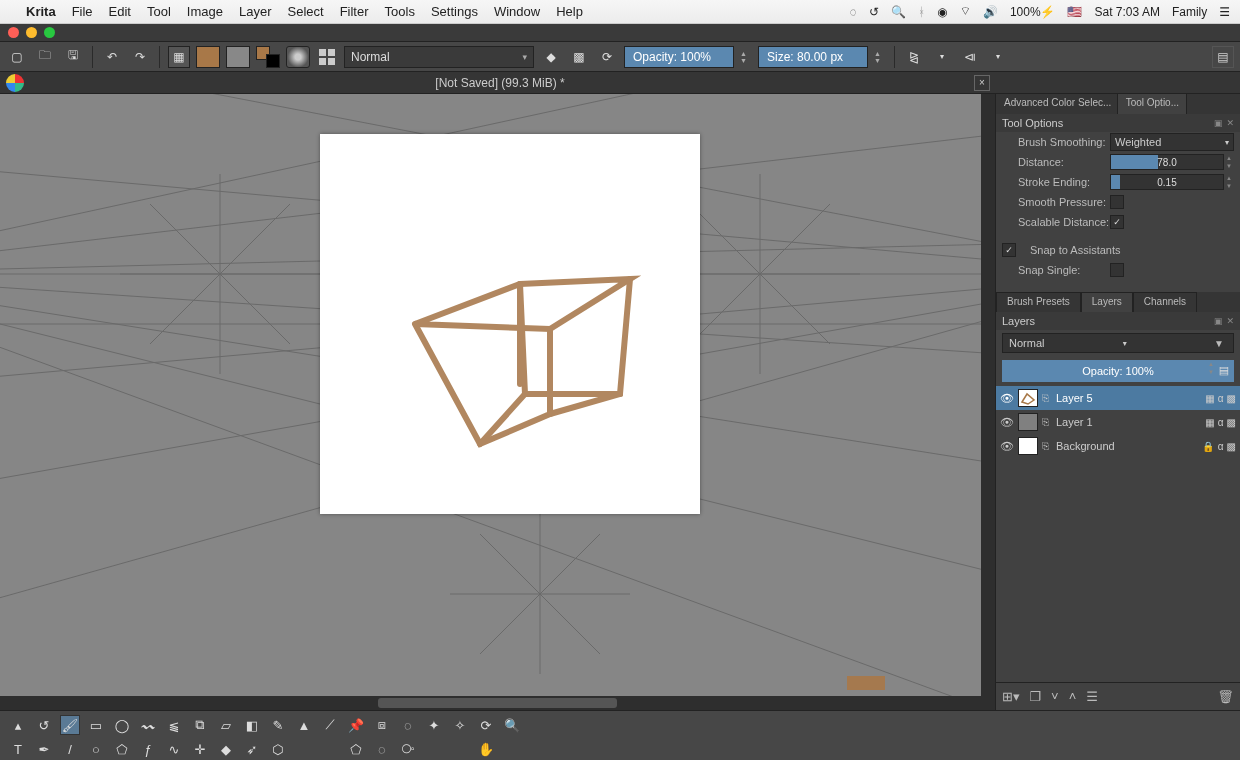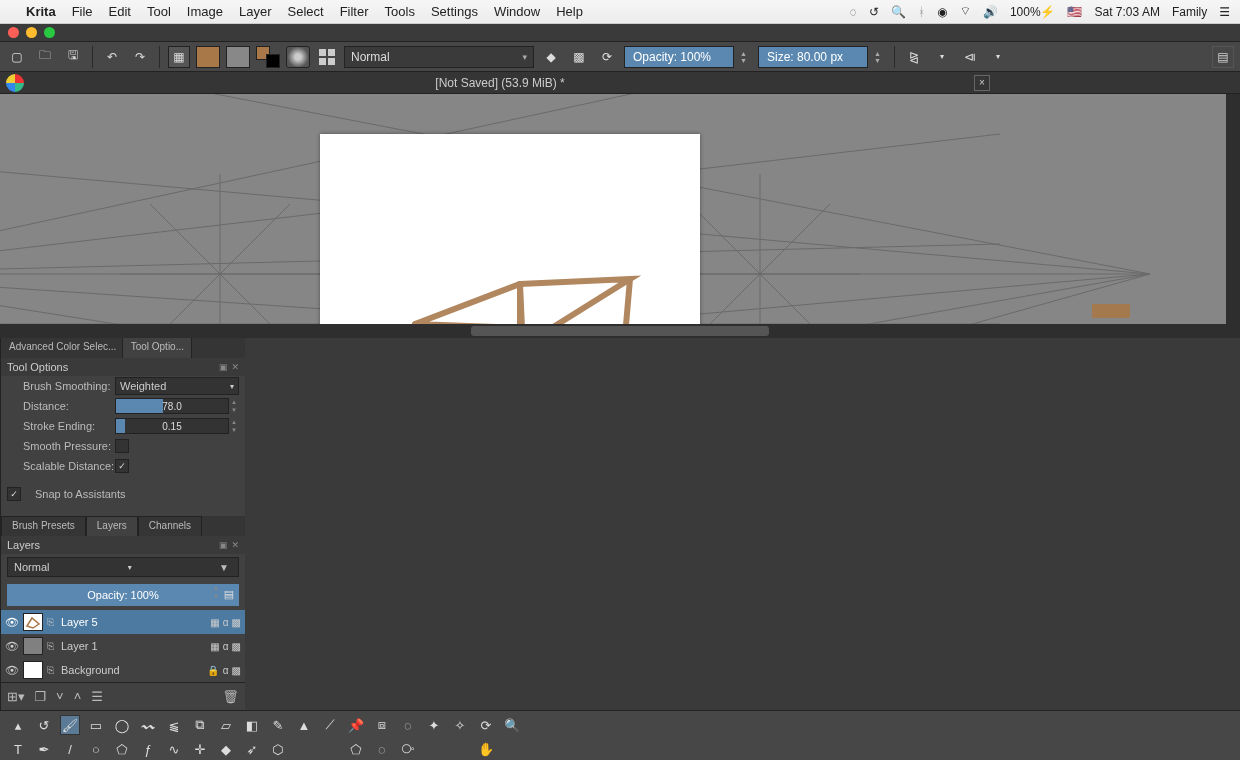--- a/index.html
+++ b/index.html
@@ -50,21 +50,21 @@
   .slider-box { height:22px; background:var(--accent-blue); color:#fff; display:flex; align-items:center; padding:0 8px; border:1px solid #222; font-size:12px;}
   .stepper { display:flex; flex-direction:column; height:22px; width:12px; justify-content:center; gap:0; color:#aaa; font-size:7px; line-height:7px;}
   .right-area { margin-left:auto; display:flex; align-items:center; gap:4px; }
   .hamburger { width:22px;height:22px;display:flex;align-items:center;justify-content:center;border:1px solid #555;}
   
   .doc-tabbar { height:22px; background:#353535; display:flex; align-items:center; border-bottom:1px solid #222;}
   .doc-tabbar .krita-logo{width:18px;height:18px;margin:0 6px;border-radius:50%;background:conic-gradient(#e33 0 90deg,#3b8 90deg 180deg,#38e 180deg 270deg,#ec3 270deg 360deg);}
   .doc-tabbar .title{flex:0 0 940px;text-align:center;color:#ccc;}
   .doc-tabbar .close{width:16px;height:16px;border:1px solid #666;display:flex;align-items:center;justify-content:center;font-size:10px;color:#ccc;margin-left:4px;}
   
-  .main-split { display:flex; height:calc(760px - 24px - 18px - 30px - 22px - 50px);flex-direction:column; }
+  .main-split { display:flex; height:calc(760px - 24px - 18px - 30px - 22px - 50px); }
   .canvas-area { flex:1; background:var(--canvas-grey); position:relative; overflow:hidden; }
   .canvas-area svg{position:absolute;inset:0;}
   .white-canvas{position:absolute;left:320px;top:40px;width:380px;height:380px;background:#fff;box-shadow:0 0 4px rgba(0,0,0,0.4);}
   .white-canvas svg{position:absolute;inset:0;}
   .brown-dab{position:absolute;right:110px;bottom:20px;width:38px;height:14px;background:var(--brown);opacity:0.9;}
   .hscroll{position:absolute;left:0;right:0;bottom:0;height:14px;background:#2e2e2e;}
   .hscroll .thumb{position:absolute;left:38%;width:24%;top:2px;bottom:2px;background:#555;border-radius:3px;}
   .vscroll{position:absolute;top:0;bottom:14px;right:0;width:14px;background:#2e2e2e;}
   
   .right-panel { width:245px; background:var(--bg-panel); display:flex; flex-direction:column; border-left:1px solid #222;}
@@ -195,21 +195,21 @@
   <div class="tb-btn" style="font-size:8px;">▾</div>
   <div class="tb-btn">⧏</div>
   <div class="tb-btn" style="font-size:8px;">▾</div>
   <div class="right-area">
     <div class="hamburger">▤</div>
   </div>
 </div>
 
 <div class="doc-tabbar">
   <div class="krita-logo"></div>
-  <div class="title">[Not Saved]   (53.9 MiB) *</div>
+  <div class="title">[Not Saved]   (99.3 MiB) *</div>
   <div class="close">×</div>
 </div>
 
 <div class="main-split">
   <div class="canvas-area">
 
     <svg width="100%" height="100%">
       <g stroke="#6a6a6a" stroke-width="1">
 
         <line x1="-200" y1="180" x2="1000" y2="-80"></line>
@@ -330,20 +330,24 @@
     </div>
     <div class="opt-row">
       <div class="label">Scalable Distance:</div>
       <div class="chk">✓</div>
     </div>
     <div class="section-gap"></div>
     <div class="opt-row">
       <div class="chk">✓</div>
       <div style="margin-left:14px">Snap to Assistants</div>
     </div>
+    <div class="opt-row">
+      <div class="label">Snap Single:</div>
+      <div class="chk"></div>
+    </div>
 
     <div class="layer-tabs">
       <div>Brush Presets</div>
       <div class="active">Layers</div>
       <div>Channels</div>
     </div>
     <div class="panel-header">
       <span>Layers</span>
       <span class="icons">
           <span>▣</span>

